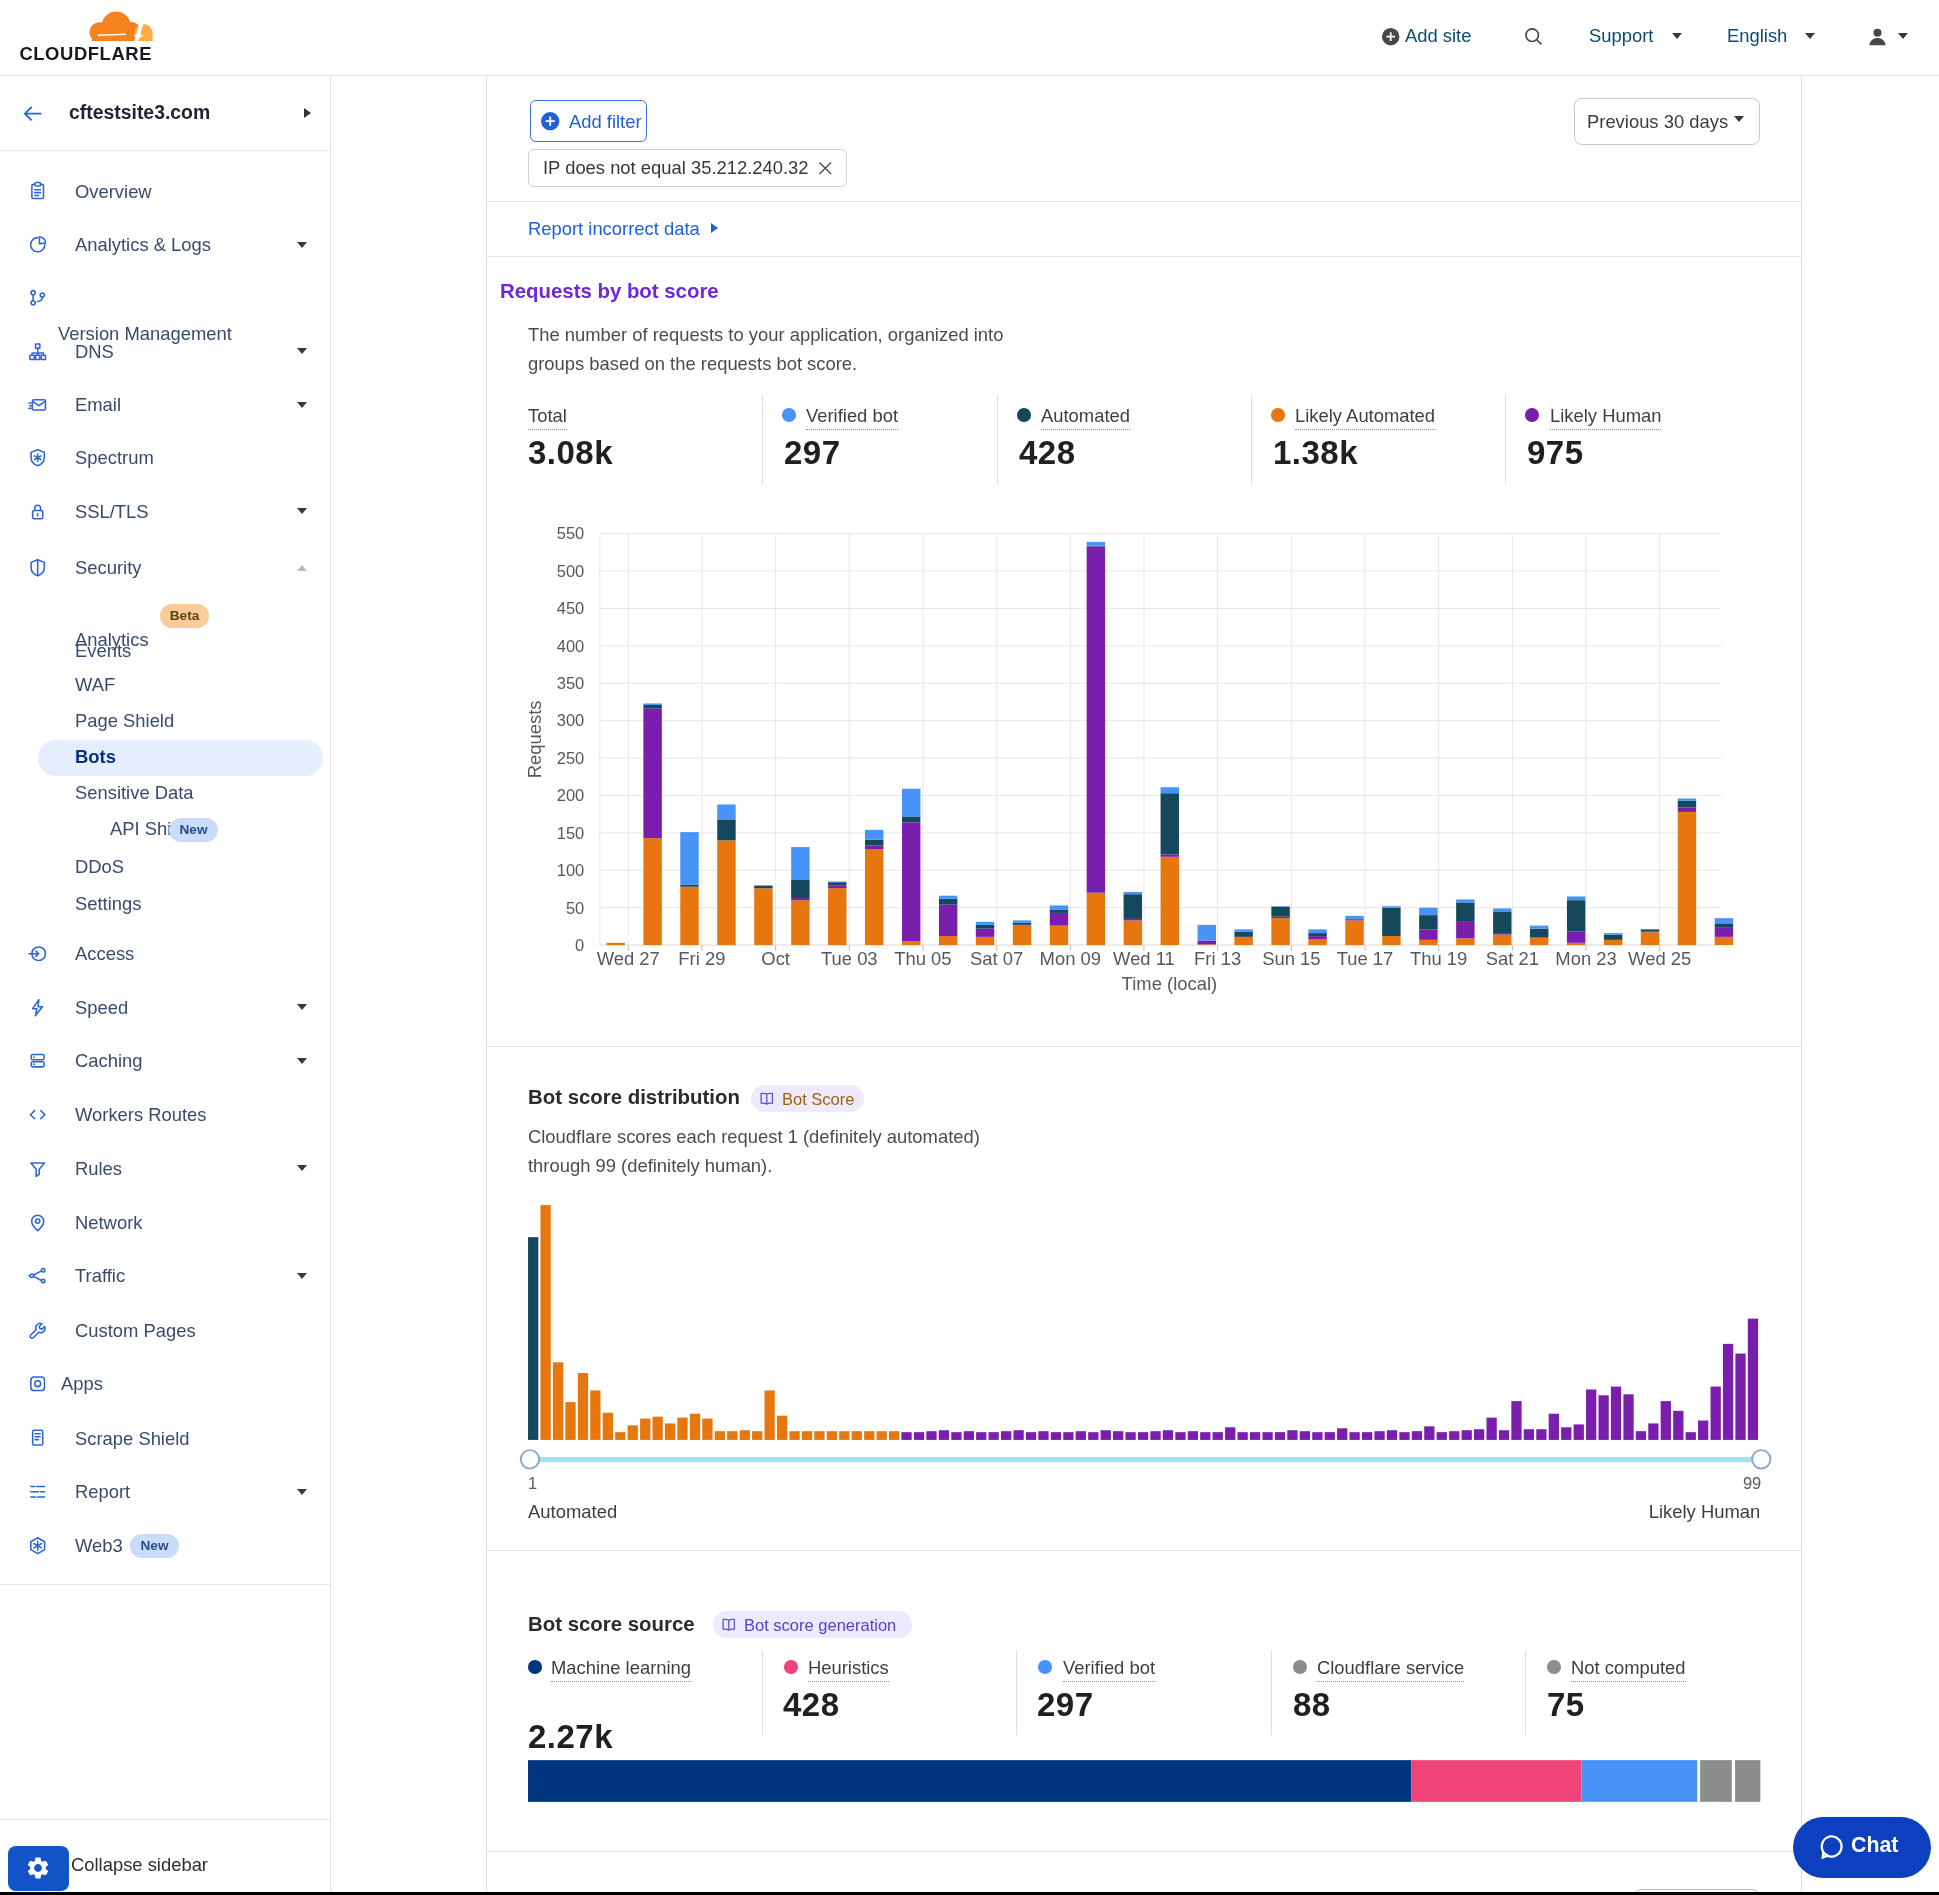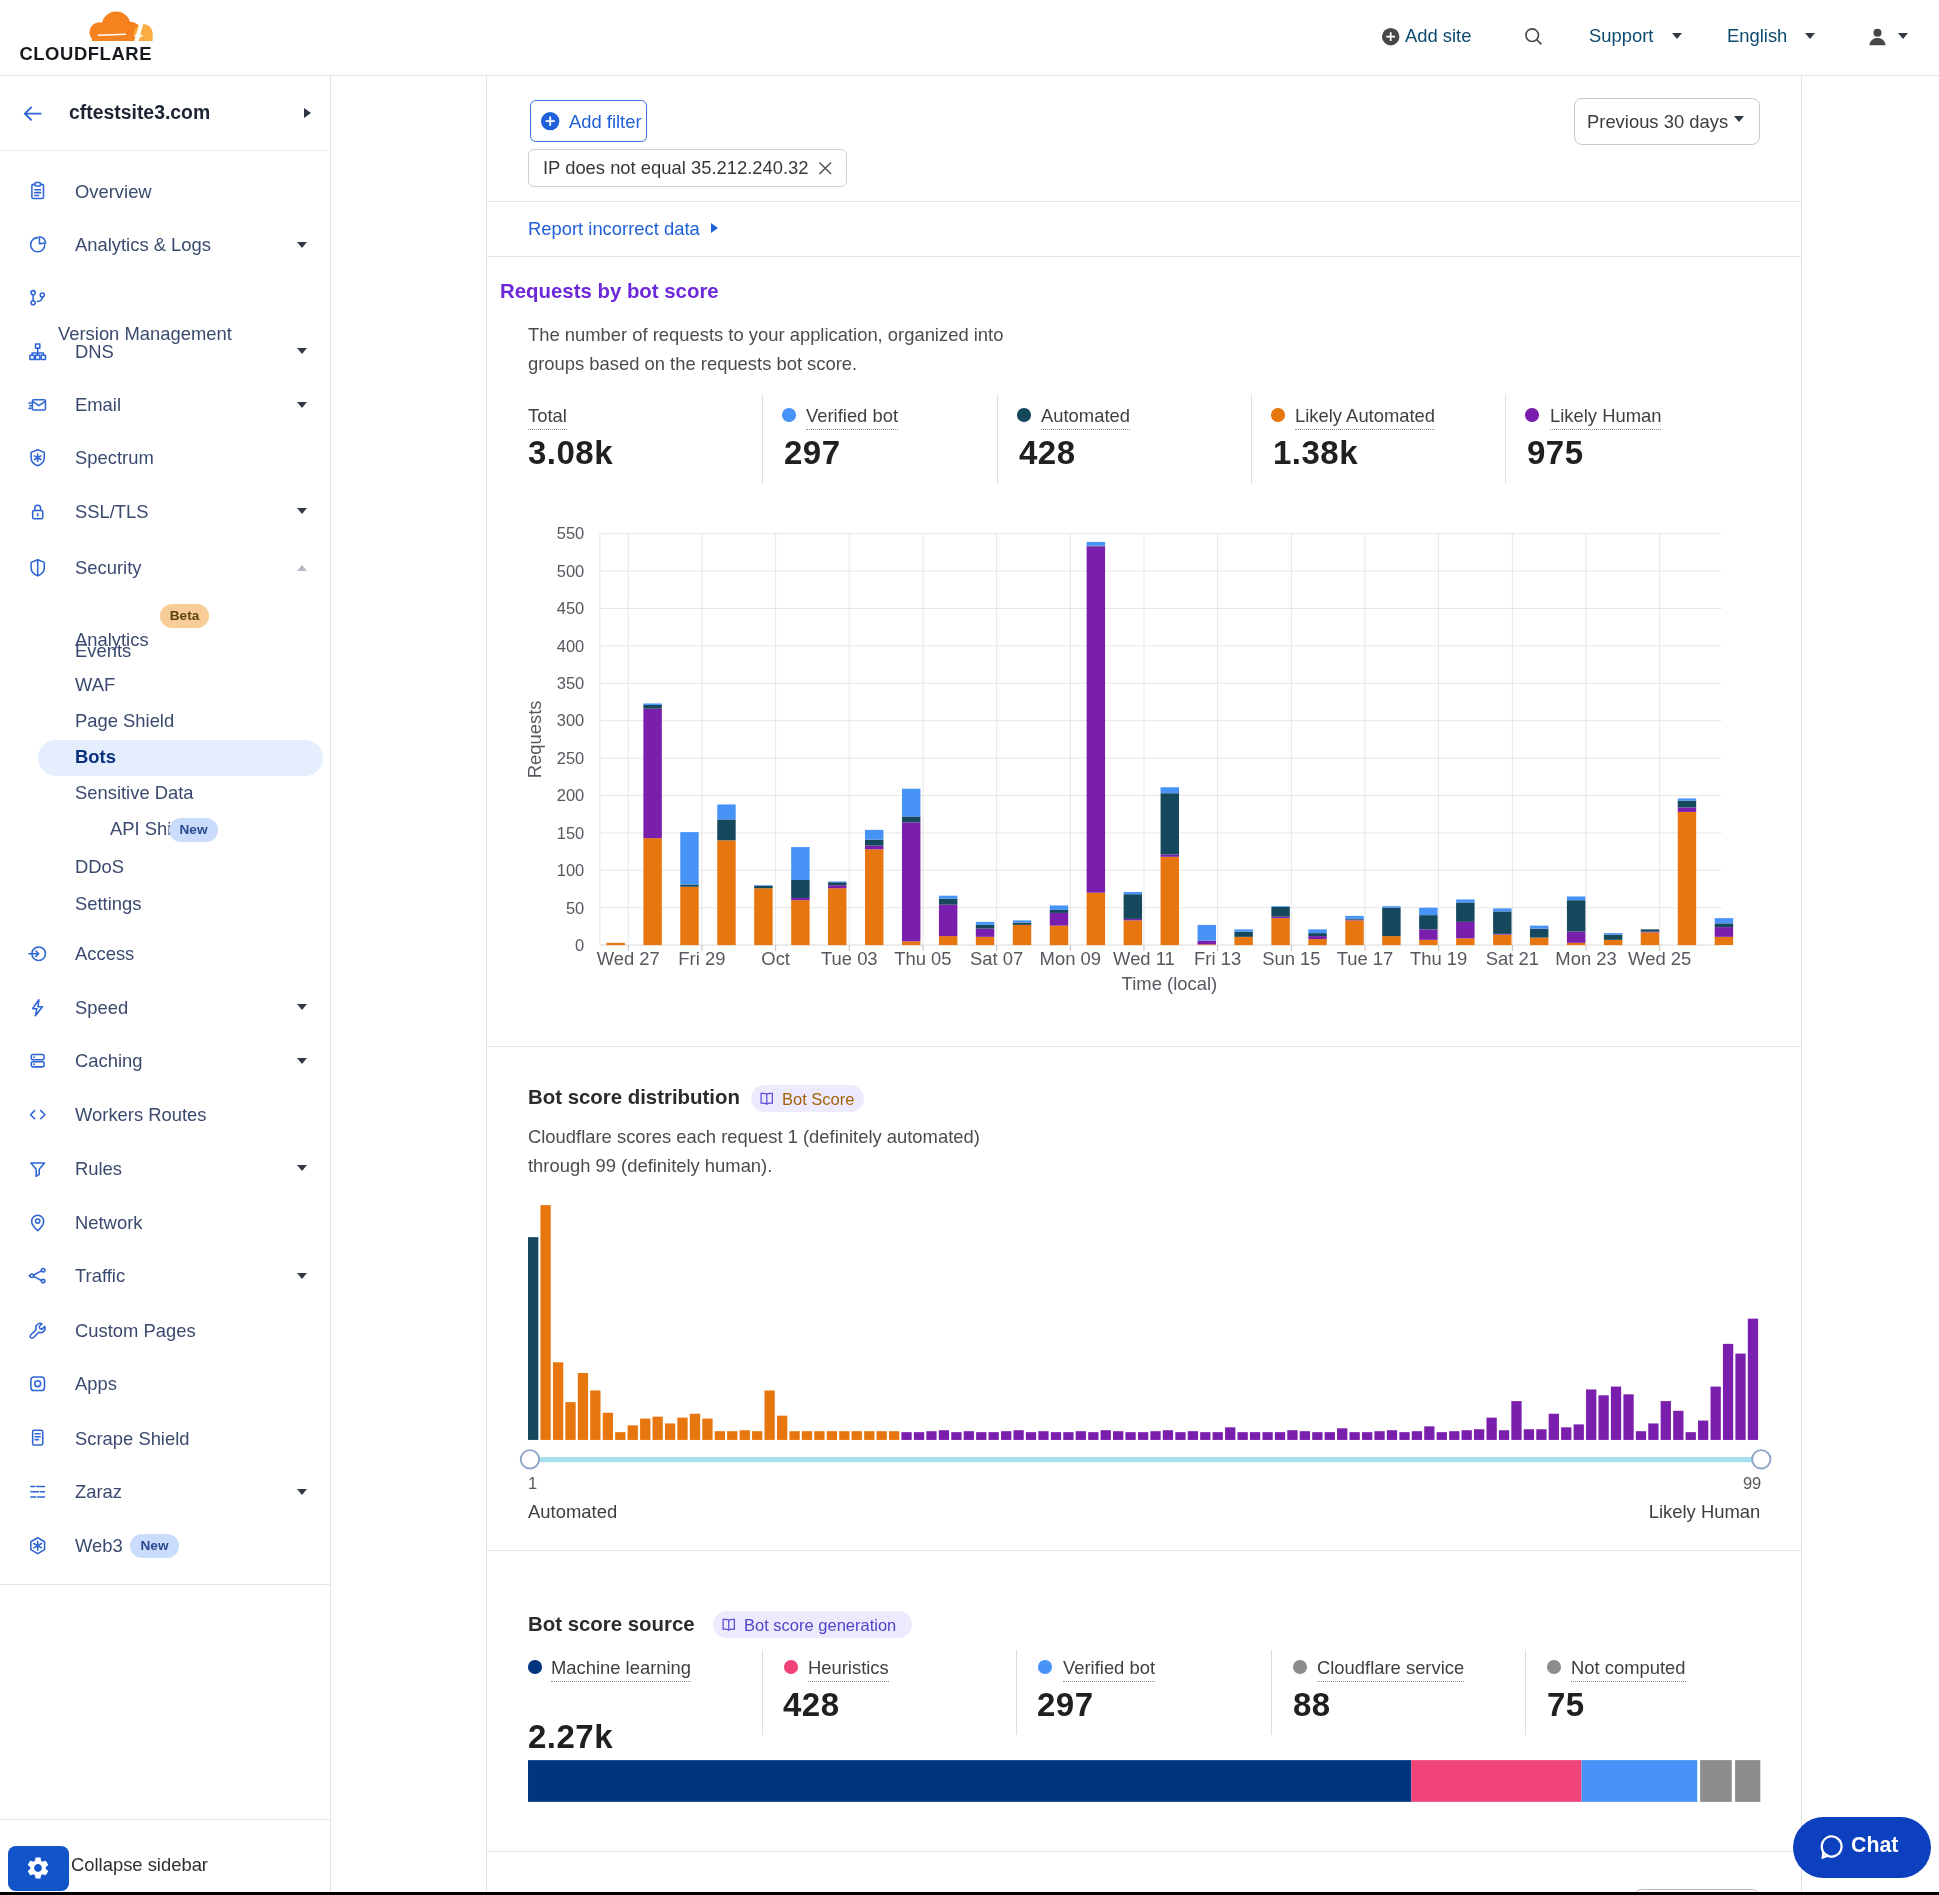--- a/index.html
+++ b/index.html
@@ -201,34 +201,34 @@
       <path d="M17.2 5.6a4.6 4.6 0 0 1-6.1 6L5.5 17.2a1.9 1.9 0 0 1-2.7-2.7l5.6-5.6a4.6 4.6 0 0 1 6-6.1L11.6 5.6l.7 2.1 2.1.7z"></path>
     </svg>
   </div>
 <div class="navtxt" style="left:75px;top:1317px;">Custom Pages</div>
 <div style="position:absolute;left:28px;top:1374px;width:19.4px;height:19.4px;">
     <svg class="ic" width="19.4" height="19.4" viewBox="0 0 20 20" fill="none" stroke="#2e65d4" stroke-width="1.6" stroke-linecap="round" stroke-linejoin="round">
       <rect x="3" y="3" width="14" height="14" rx="3.2"></rect>
       <circle cx="10" cy="10" r="3"></circle>
     </svg>
   </div>
-<div class="navtxt" style="left:75px;top:1370px;">Apps</div>
+<div class="navtxt" style="left:61px;top:1370px;">Apps</div>
 <div style="position:absolute;left:28px;top:1428px;width:19.4px;height:19.4px;">
     <svg class="ic" width="19.4" height="19.4" viewBox="0 0 20 20" fill="none" stroke="#2e65d4" stroke-width="1.6" stroke-linecap="round" stroke-linejoin="round">
       <rect x="4.8" y="2.4" width="10.4" height="15.2" rx="1.4"></rect>
       <path d="M7.4 6h5.2M7.4 9h5.2M7.4 12h3.4"></path>
     </svg>
   </div>
 <div class="navtxt" style="left:75px;top:1425px;">Scrape Shield</div>
 <div style="position:absolute;left:28px;top:1482px;width:19.4px;height:19.4px;">
     <svg class="ic" width="19.4" height="19.4" viewBox="0 0 20 20" fill="none" stroke="#2e65d4" stroke-width="1.6" stroke-linecap="round" stroke-linejoin="round">
       <path d="M3 4.6h4M9 4.6h8M3 10h8M13 10h4M3 15.4h5M10 15.4h7"></path>
     </svg>
   </div>
-<div class="navtxt" style="left:75px;top:1478px;">Zaraz</div>
+<div class="navtxt" style="left:75px;top:1478px;">Report</div>
 <div class="caret" style="left:297px;top:1489px;"></div>
 <div style="position:absolute;left:28px;top:1536px;width:19.4px;height:19.4px;">
     <svg class="ic" width="19.4" height="19.4" viewBox="0 0 20 20" fill="none" stroke="#2e65d4" stroke-width="1.6" stroke-linecap="round" stroke-linejoin="round">
       <path d="M10 1.8l7.1 4.1v8.2L10 18.2l-7.1-4.1V5.9z"></path>
       <path d="M10 5.4v9.2M6 7.7l8 4.6M14 7.7l-8 4.6"></path>
     </svg>
   </div>
 <div class="navtxt" style="left:75px;top:1532px;">Web3</div>
 <div class="abs" style="left:130px;top:1534px;width:49px;height:24px;border-radius:12px;background:#cadcfb;color:#2a4a8f;font-size:13.6px;font-weight:700;text-align:center;line-height:24px;">New</div>
 <div class="abs" style="left:0;top:1584px;width:331px;height:1px;background:#e5e5e5;"></div>

